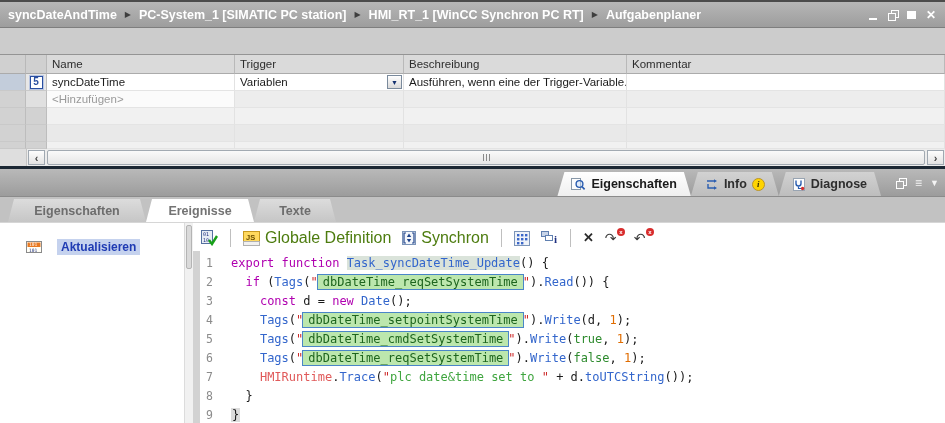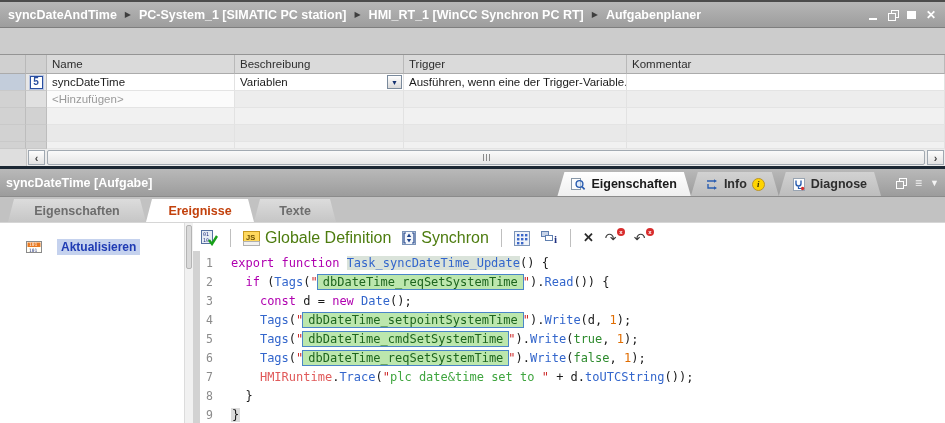--- a/index.html
+++ b/index.html
@@ -86,21 +86,21 @@
   .ic-list{color:#f4f4f4;font-size:12px;font-weight:bold;line-height:12px;}
   .ic-chev{color:#f4f4f4;font-size:9px;}
 
   
   .subtabs{position:absolute;left:0;top:195px;width:945px;height:26px;background:#c2c2c2;
     display:flex;align-items:flex-end;padding-left:8px;border-bottom:1px solid #d6d6d6;}
   .stab{height:23px;display:flex;align-items:center;justify-content:center;padding:0 22px;
     clip-path:polygon(6px 0,calc(100% - 6px) 0,100% 100%,0 100%);
     font-size:12.5px;cursor:pointer;}
   .stab-idle{background:linear-gradient(#dcdcdc,#c6c6c6);color:#6d6d6d;font-weight:bold;}
-  .stab-active{background:#ffffff;color:#c2410c;font-weight:bold;}
+  .stab-active{background:#ffffff;color:#737373;font-weight:bold;}
 
   
   .content{position:absolute;left:0;top:221px;width:945px;bottom:0;background:#ffffff;}
   .left-panel{position:absolute;left:0;top:0;width:184px;bottom:0;background:#fff;}
   .event-item{position:absolute;left:26px;top:16px;display:flex;align-items:center;gap:14px;cursor:pointer;}
   .event-label{background:var(--selection);color:var(--event_text);font-weight:bold;
     font-size:12px;padding:1px 4px;}
   .lp-scroll{position:absolute;left:184px;top:0;width:9px;bottom:0;background:#f1f1f1;
     border-left:1px solid #dcdcdc;}
   .lp-thumb{position:absolute;left:1px;top:2px;width:6px;height:44px;background:#dadada;
@@ -158,22 +158,22 @@
     </div>
   </div>
 
   <div class="toolstrip"></div>
 
   <div class="tablewrap">
     <div class="trow thead">
       <div class="cell gut"></div>
       <div class="cell gut"></div>
       <div class="cell">Name</div>
+      <div class="cell">Trigger</div>
       <div class="cell">Beschreibung</div>
-      <div class="cell">Trigger</div>
       <div class="cell">Kommentar</div>
     </div>
 
     <div class="trow tbody-row row-sel">
       <div class="cell gut gut1"></div>
       <div class="cell gut" style="background:#e7e7e7;">
         <span class="task-badge">5</span>
       </div>
       <div class="cell body-cell">syncDateTime</div>
       <div class="cell body-cell trigger-cell">
@@ -230,21 +230,20 @@
           <span class="grip-bar"></span>
           <span class="grip-bar"></span>
       </div>
     </div>
     <div class="hs-btn">›</div>
   </div>
 
   <div class="splitter"></div>
 
   <div class="insp-title">
-    <span class="insp-name">syncDateTime [Aufgabe]</span>
     <div class="pane-tabs">
       <div class="ptab ptab-active">
         <svg width="15" height="13">
           <rect x="0.5" y="0.5" width="9" height="11" fill="#fdfdfd" stroke="#8898a8"></rect>
           <circle cx="8.5" cy="6" r="3.4" fill="rgba(200,220,245,0.5)" stroke="#2a5db0" stroke-width="1.4"></circle>
           <line x1="11" y1="8.6" x2="13.6" y2="11.4" stroke="#2a5db0" stroke-width="1.6"></line>
         </svg>
         <span>Eigenschaften</span>
       </div>
       <div class="ptab ptab-idle">

